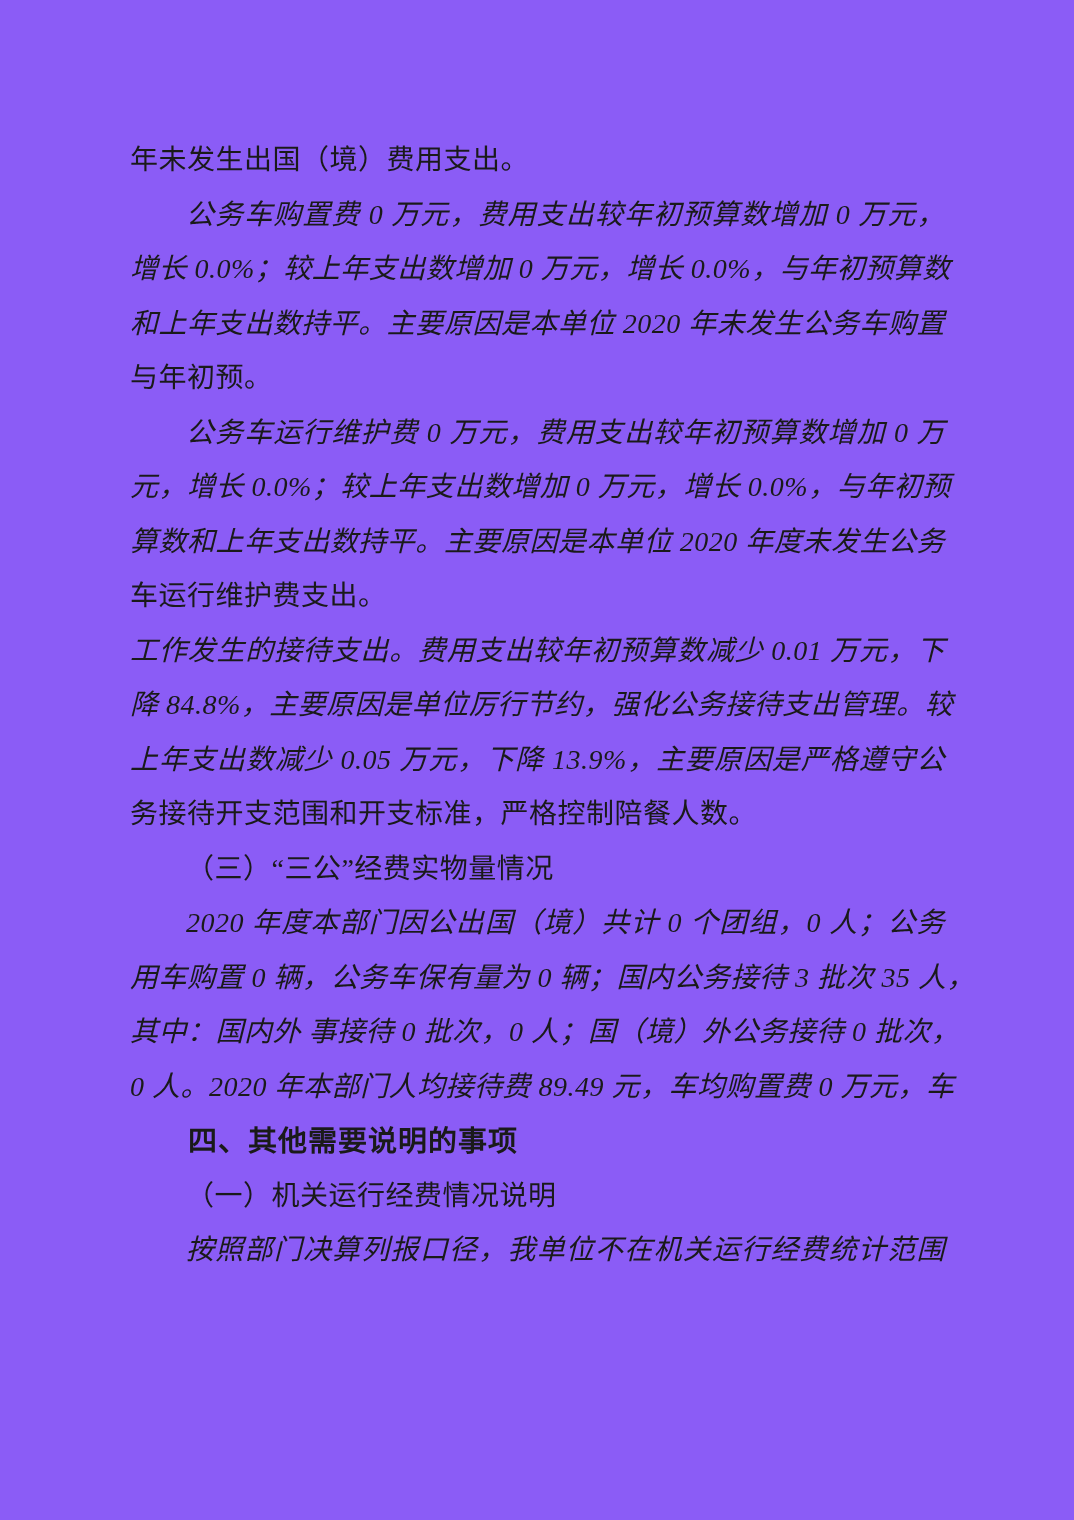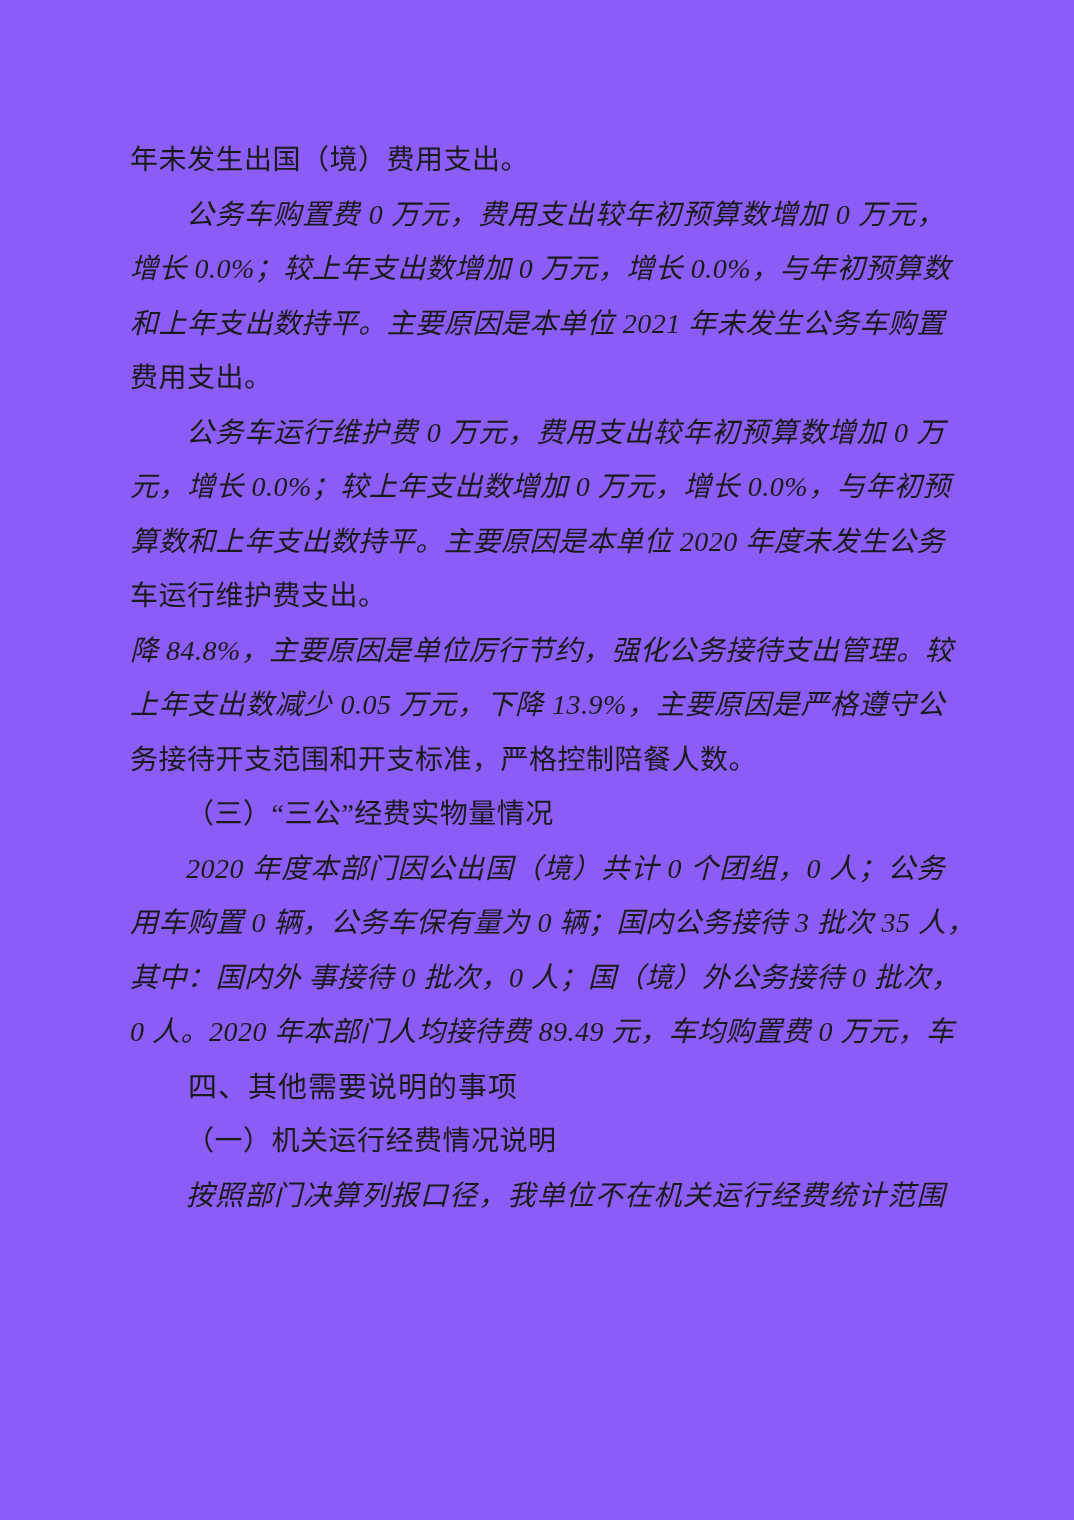--- a/index.html
+++ b/index.html
@@ -34,39 +34,40 @@
     text-indent: 2em;
   }
   .line.j {
     text-align: justify;
     text-align-last: justify;
     font-style: italic;
     -moz-text-align-last: justify;
   }
   .line.heading {
     font-family: "Liberation Sans", "DejaVu Sans", sans-serif;
-    font-weight: 400;
+    font-weight: 700;
     font-size: 29px;
     letter-spacing: 1px;
   }
 </style>
 </head>
 <body>
 
 <div class="page">
   <div class="text-block">
     <div class="line">年未发生出国（境）费用支出。</div>
     <div class="line indent j">公务车购置费 0 万元，费用支出较年初预算数增加 0 万元，</div>
     <div class="line j">增长 0.0%；较上年支出数增加 0 万元，增长 0.0%，与年初预算数</div>
-    <div class="line j">和上年支出数持平。主要原因是本单位 2021 年未发生公务车购置</div>
-    <div class="line">费用支出。</div>
+    <div class="line j">和上年支出数持平。主要原因是本单位 2020 年未发生公务车购置</div>
+    <div class="line">与年初预。</div>
     <div class="line indent j">公务车运行维护费 0 万元，费用支出较年初预算数增加 0 万</div>
     <div class="line j">元，增长 0.0%；较上年支出数增加 0 万元，增长 0.0%，与年初预</div>
     <div class="line j">算数和上年支出数持平。主要原因是本单位 2020 年度未发生公务</div>
     <div class="line">车运行维护费支出。</div>
+    <div class="line j">工作发生的接待支出。费用支出较年初预算数减少 0.01 万元，下</div>
     <div class="line j">降 84.8%，主要原因是单位厉行节约，强化公务接待支出管理。较</div>
     <div class="line j">上年支出数减少 0.05 万元，下降 13.9%，主要原因是严格遵守公</div>
     <div class="line">务接待开支范围和开支标准，严格控制陪餐人数。</div>
     <div class="line indent">（三）“三公”经费实物量情况</div>
     <div class="line indent j">2020 年度本部门因公出国（境）共计 0 个团组，0 人；公务</div>
     <div class="line j">用车购置 0 辆，公务车保有量为 0 辆；国内公务接待 3 批次 35 人，</div>
     <div class="line j">其中：国内外 事接待 0 批次，0 人；国（境）外公务接待 0 批次，</div>
     <div class="line j">0 人。2020 年本部门人均接待费 89.49 元，车均购置费 0 万元，车</div>
     <div class="line indent heading">四、其他需要说明的事项</div>
     <div class="line indent">（一）机关运行经费情况说明</div>

